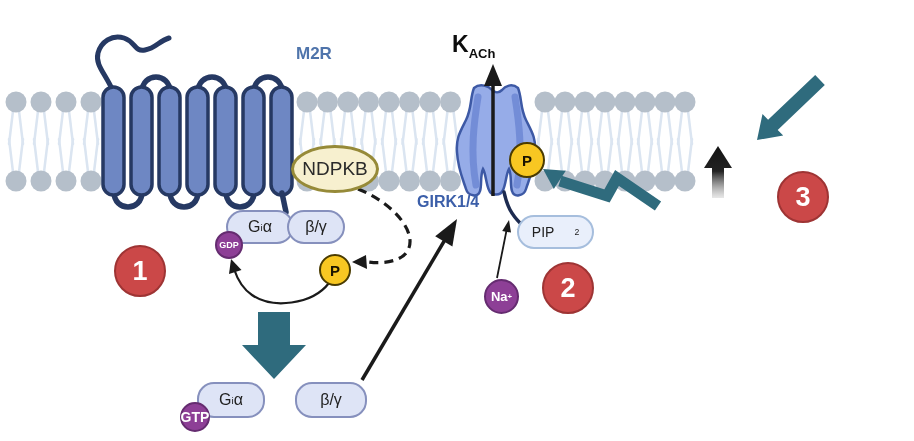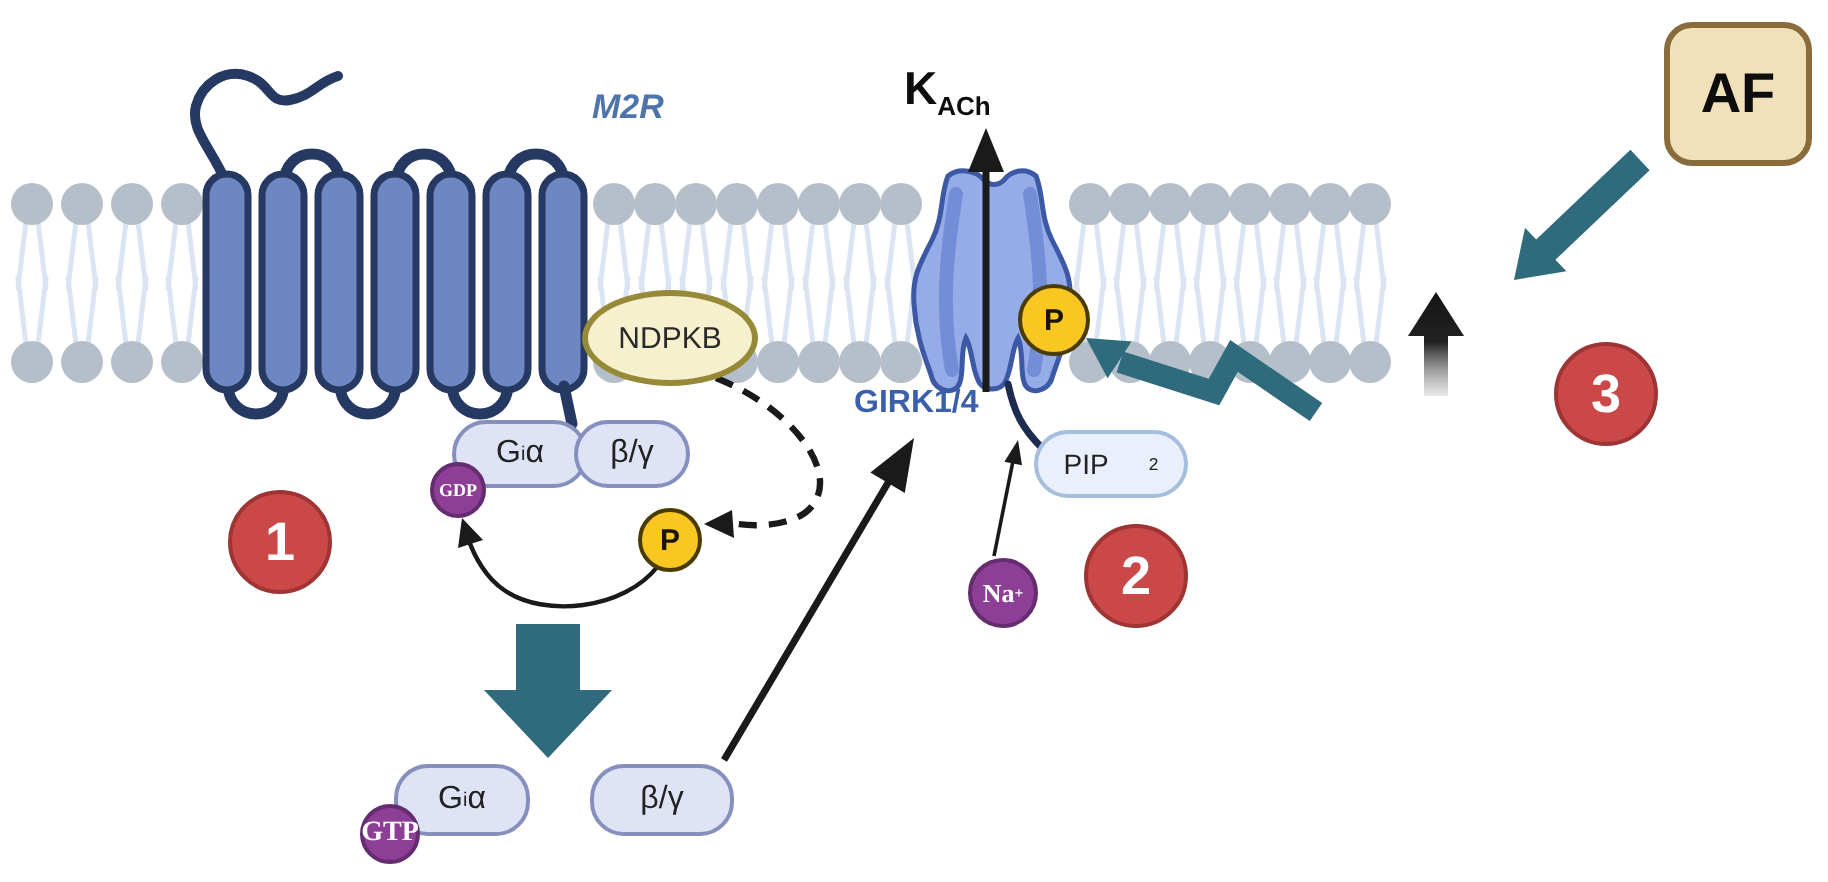--- a/index.html
+++ b/index.html
@@ -15,33 +15,33 @@
   .squiggle{fill:none;stroke:var(--receptor-outline);stroke-width:5;stroke-linecap:round;}
   .channel{fill:var(--channel-fill);stroke:var(--channel-outline);stroke-width:2.5;}
   .channel-inner{fill:none;stroke:var(--channel-inner);stroke-width:7;opacity:.85;stroke-linecap:round;}
   .blackline{stroke:var(--arrow-black);fill:none;}
   .blackfill{fill:var(--arrow-black);}
   .tealfill{fill:var(--teal);}
   .tealline{stroke:var(--teal);fill:none;}
   .connector{stroke:#1d2b50;fill:none;stroke-width:3.5;stroke-linecap:round;}
   .lbl{position:absolute;font-weight:bold;white-space:nowrap;}
   .lbl-receptor{color:var(--receptor-label);font-size:17px;}
-  .lbl-channel{color:var(--channel-label);font-size:16px;margin-left:10px;}
+  .lbl-channel{color:var(--channel-label);font-size:16px;}
   .lbl-current{color:#0d0d0d;font-size:23px;font-weight:800;}
   .lbl-current sub{font-size:13px;font-weight:800;}
   .ellipse{position:absolute;border-radius:50%;display:flex;align-items:center;justify-content:center;
-           background:var(--cream);border:3px solid var(--olive-border);font-size:15px;color:#2a2a2a;box-sizing:border-box;}
+           background:var(--cream);border:3px solid var(--olive-border);font-size:19px;color:#2a2a2a;box-sizing:border-box;}
   .af-box{position:absolute;border-radius:14px;display:flex;align-items:center;justify-content:center;
           background:var(--af-fill);border:3px solid var(--af-border);font-size:28px;font-weight:800;color:#0d0d0d;box-sizing:border-box;}
   .pill{position:absolute;border-radius:17px;display:flex;align-items:center;justify-content:center;
         background:var(--pill-fill);border:2px solid var(--pill-border);font-size:16px;color:#222;box-sizing:border-box;}
   .pill sub{font-size:.62em;}
   .pill-pip{background:var(--pip2-fill);border-color:var(--pip2-border);font-size:14px;gap:20px;}
   .chip{position:absolute;border-radius:50%;display:flex;align-items:center;justify-content:center;
-        background:var(--purple);border:2px solid var(--purple-border);color:#fff;font-weight:bold;box-sizing:border-box;font-family:Liberation Serif, serif;}
+        background:var(--purple);border:2px solid var(--purple-border);color:#fff;font-weight:bold;box-sizing:border-box;}
   .chip sup{font-size:.6em;}
   .pcircle{position:absolute;border-radius:50%;display:flex;align-items:center;justify-content:center;
            background:var(--yellow);border:2.5px solid var(--yellow-border);color:#1a1400;font-weight:bold;font-size:15px;box-sizing:border-box;}
   .badge{position:absolute;border-radius:50%;display:flex;align-items:center;justify-content:center;
          background:var(--step-red);border:2px solid var(--step-red-border);color:#fff;font-weight:bold;font-size:27px;box-sizing:border-box;}
 </style>
 </head>
 <body>
 
 <div id="canvas">
@@ -242,31 +242,30 @@
       <polyline class="tealline" stroke-width="11" points="560,181 607,196 617,178 658,206"></polyline>
       <polygon class="tealfill" points="543,169 565.8,170.7 553.8,189.1"></polygon>
     </g>
 
     <g fill="url(#fadeUp)">
       <polygon points="704,168 718,146 732,168"></polygon>
       <rect x="712" y="166" width="12" height="32"></rect>
     </g>
   </svg>
 
-  <div class="lbl lbl-receptor" style="left:296px;top:44px;font-style:italic;">M2R</div>
+  <div class="lbl lbl-receptor" style="left:296px;top:44px;">M2R</div>
 
   <div class="lbl lbl-current" style="left:452px;top:31px;">
     <span>K</span><sub>ACh</sub>
   </div>
 
   <div class="lbl lbl-channel" style="left:417px;top:193px;">GIRK1/4</div>
 
   <div class="ellipse" style="left:291px;top:145px;width:88px;height:48px;">NDPKB</div>
 
-  <div class="af-box" style="left:832px;top:11px;width:74px;height:72px;">AF</div>
 
   <div class="pill" style="left:226px;top:210px;width:68px;height:34px;">
     <span>G</span>
       <sub>i</sub>
       <span>α</span>
   </div>
   <div class="pill" style="left:287px;top:210px;width:58px;height:34px;">β/γ</div>
 
   <div class="pill" style="left:197px;top:382px;width:68px;height:36px;">
     <span>G</span>

